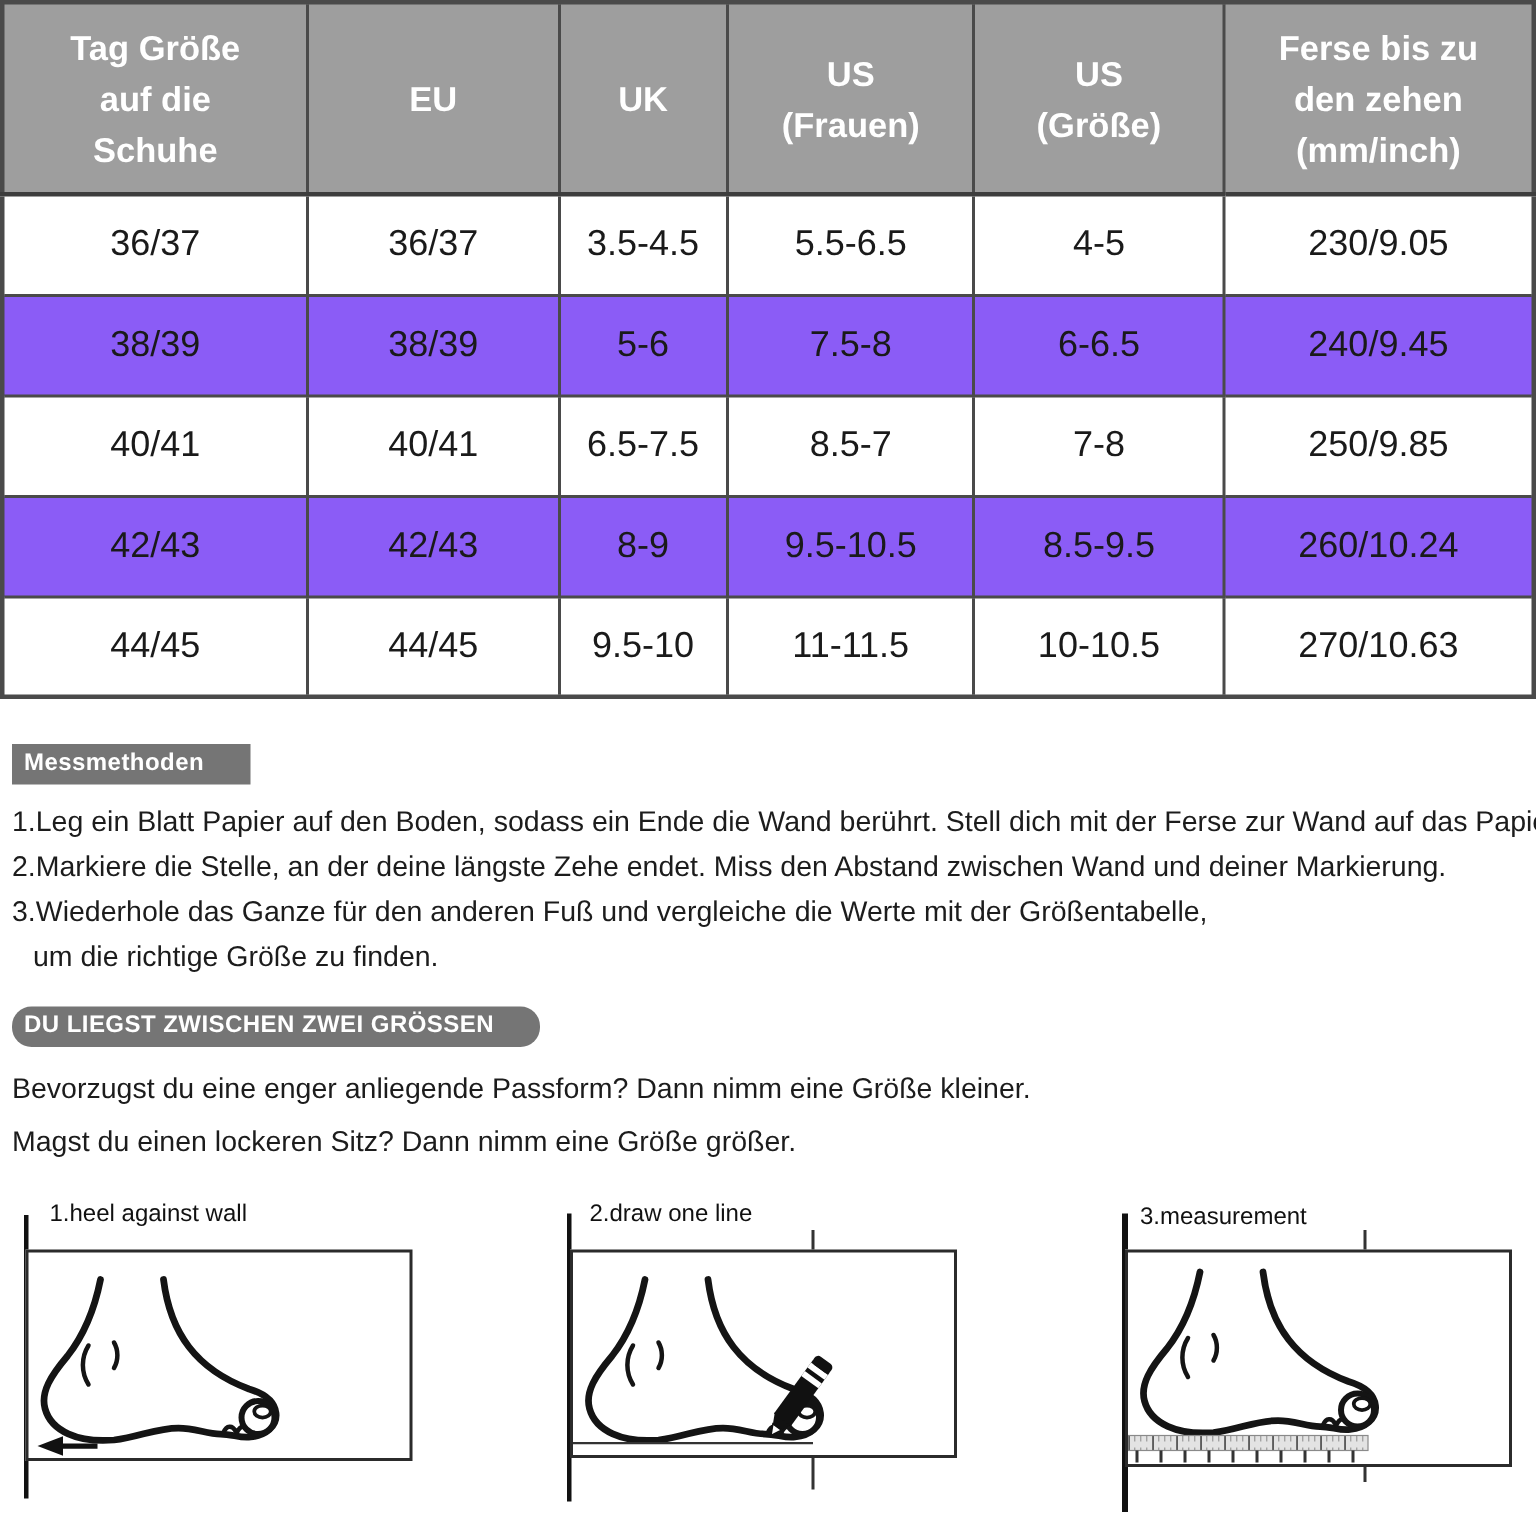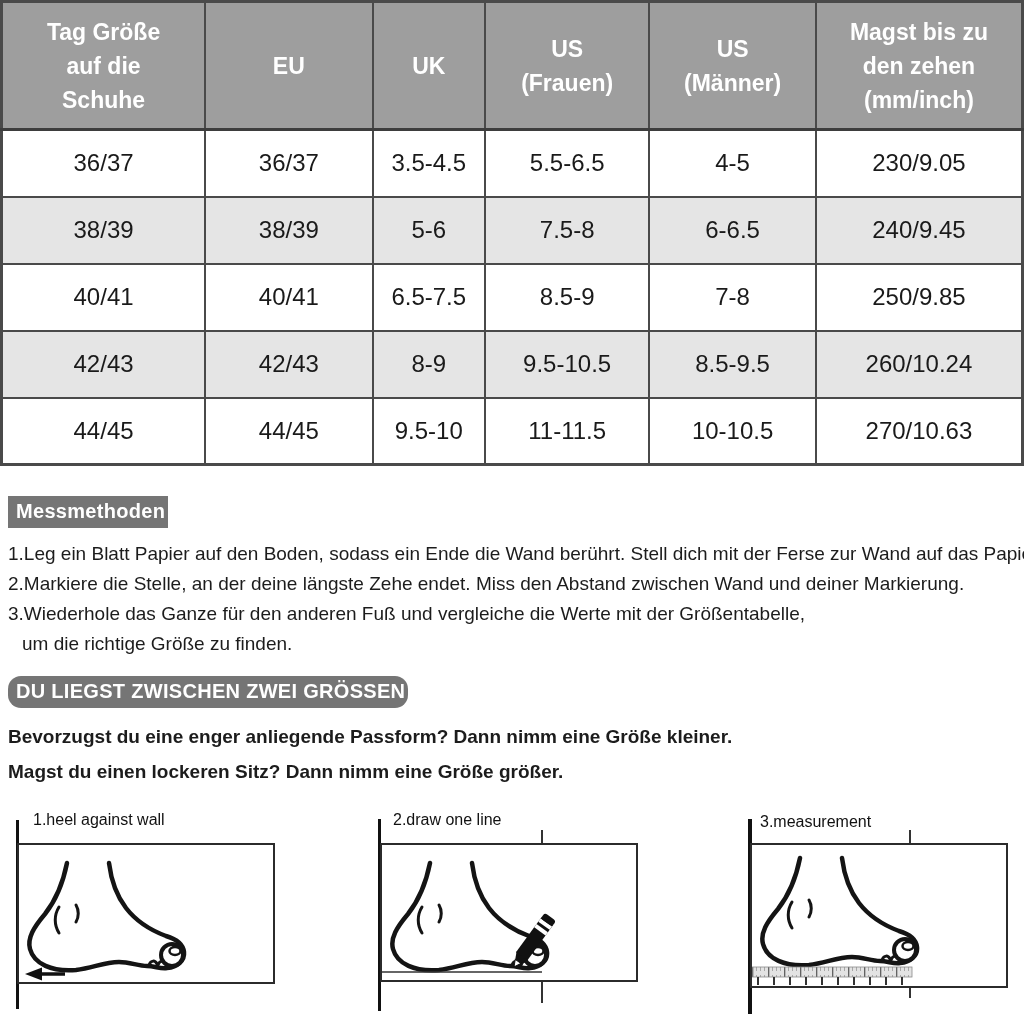--- a/index.html
+++ b/index.html
@@ -30,37 +30,37 @@
     font-size:23px; font-weight:bold;
     line-height:34px; height:128px;
     border-bottom:3px solid #3d3d3d;
   }
   table.size-chart td {
     font-size:24px; color:#1a1a1a;
     height:67px; background:#ffffff;
     font-weight:normal;
     text-align:center;
   }
-  table.size-chart tr.band td { background:#e5e5e5; }
+  table.size-chart tr.band td { background:#8b5cf6; }
   th span { display:block; }
 
   
   .content { padding-left:8px; }
   .badge {
     display:inline-block;
     background:#757575; color:#ffffff;
-    font-size:20px; font-weight:bold;
-    padding:4px 3px 5px 8px;
+    font-size:16px; font-weight:bold;
+    padding:4px 31px 5px 8px;
     letter-spacing:0.3px;
   }
   #badge-measure { margin-top:30px; }
   .steps { margin-top:11px; font-size:19px; line-height:30px; white-space:nowrap; }
   .steps .cont { padding-left:14px; }
   #badge-between { margin-top:17px;border-radius:13px; }
-  .fit-lines { margin-top:11px; font-size:19px; line-height:35px; white-space:nowrap;font-weight:bold; }
+  .fit-lines { margin-top:11px; font-size:19px; line-height:35px; white-space:nowrap; }
 
   
   .figures { position:relative; height:205px; margin-top:18px; width:1024px; }
   .fig-label {
     position:absolute; font-size:16px; font-weight:normal; color:#111;
     white-space:nowrap;
   }
   .wall { position:absolute; background:#111; }
   .fbox { position:absolute; border:2px solid #2b2b2b; background:#fff; }
   .thinline { position:absolute; background:#333; }
@@ -98,24 +98,24 @@
       </th>
       <th style="width:112px">
         <span>UK</span>
       </th>
       <th style="width:164px">
         <span>US</span>
         <span>(Frauen)</span>
       </th>
       <th style="width:166px">
         <span>US</span>
-        <span>(Männer)</span>
+        <span>(Größe)</span>
       </th>
       <th style="width:206px">
-        <span>Magst bis zu</span>
+        <span>Ferse bis zu</span>
         <span>den zehen</span>
         <span>(mm/inch)</span>
       </th>
     </tr>
   </thead>
   <tbody>
     <tr>
       <td>36/37</td>
       <td>36/37</td>
       <td>3.5-4.5</td>
@@ -128,21 +128,21 @@
       <td>38/39</td>
       <td>5-6</td>
       <td>7.5-8</td>
       <td>6-6.5</td>
       <td>240/9.45</td>
     </tr>
     <tr>
       <td>40/41</td>
       <td>40/41</td>
       <td>6.5-7.5</td>
-      <td>8.5-9</td>
+      <td>8.5-7</td>
       <td>7-8</td>
       <td>250/9.85</td>
     </tr>
     <tr class="band">
       <td>42/43</td>
       <td>42/43</td>
       <td>8-9</td>
       <td>9.5-10.5</td>
       <td>8.5-9.5</td>
       <td>260/10.24</td>

